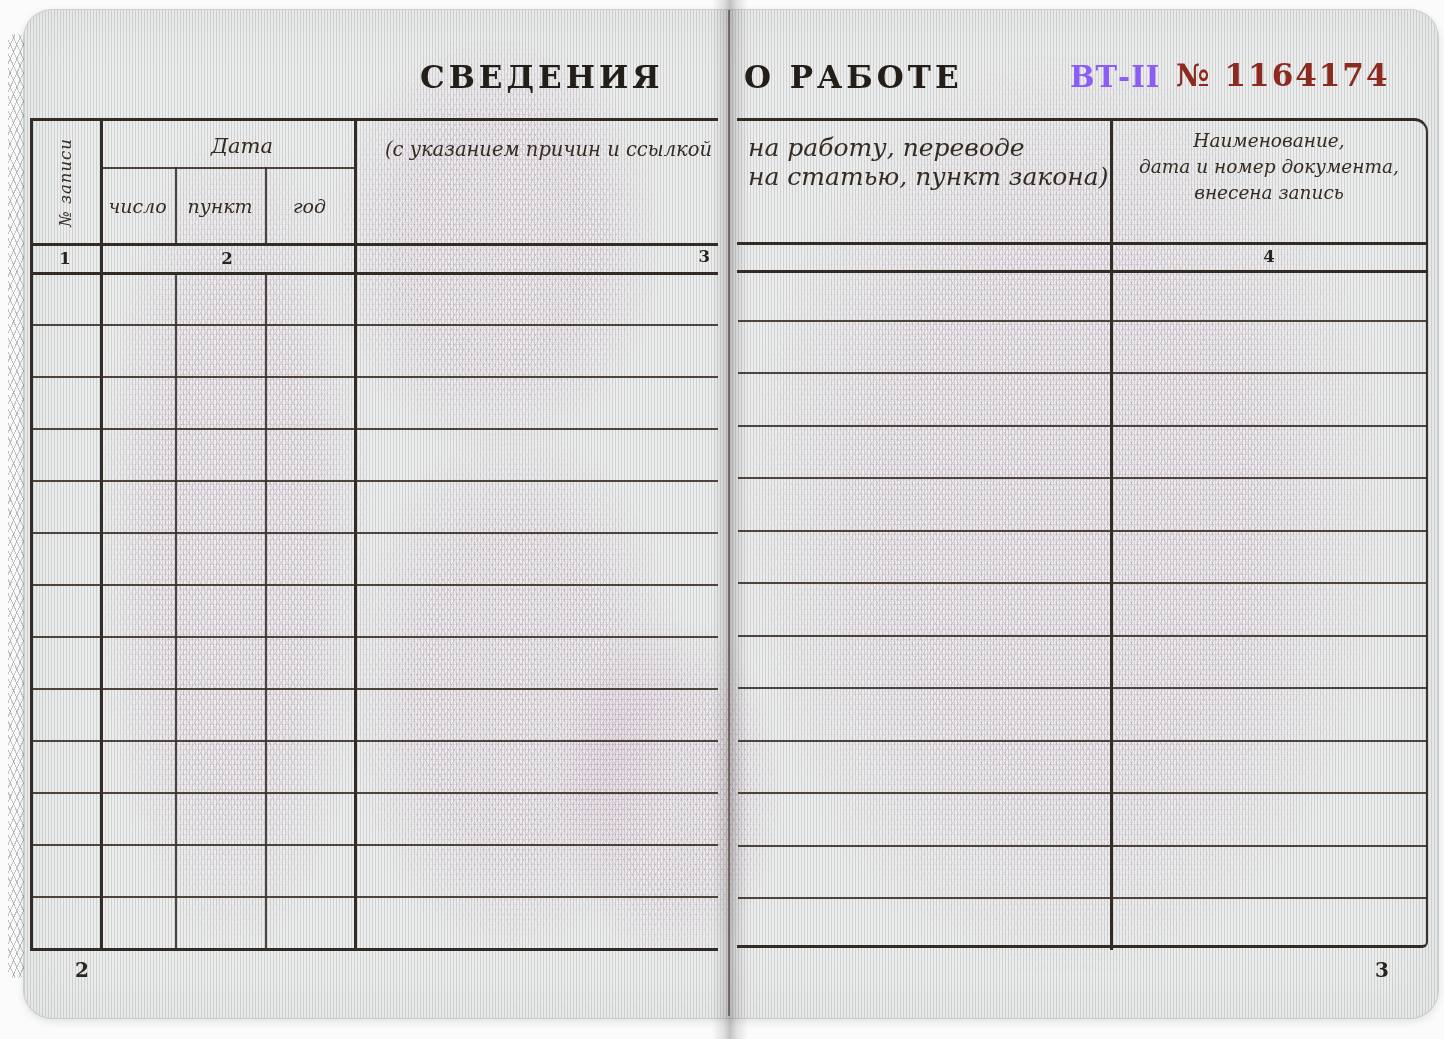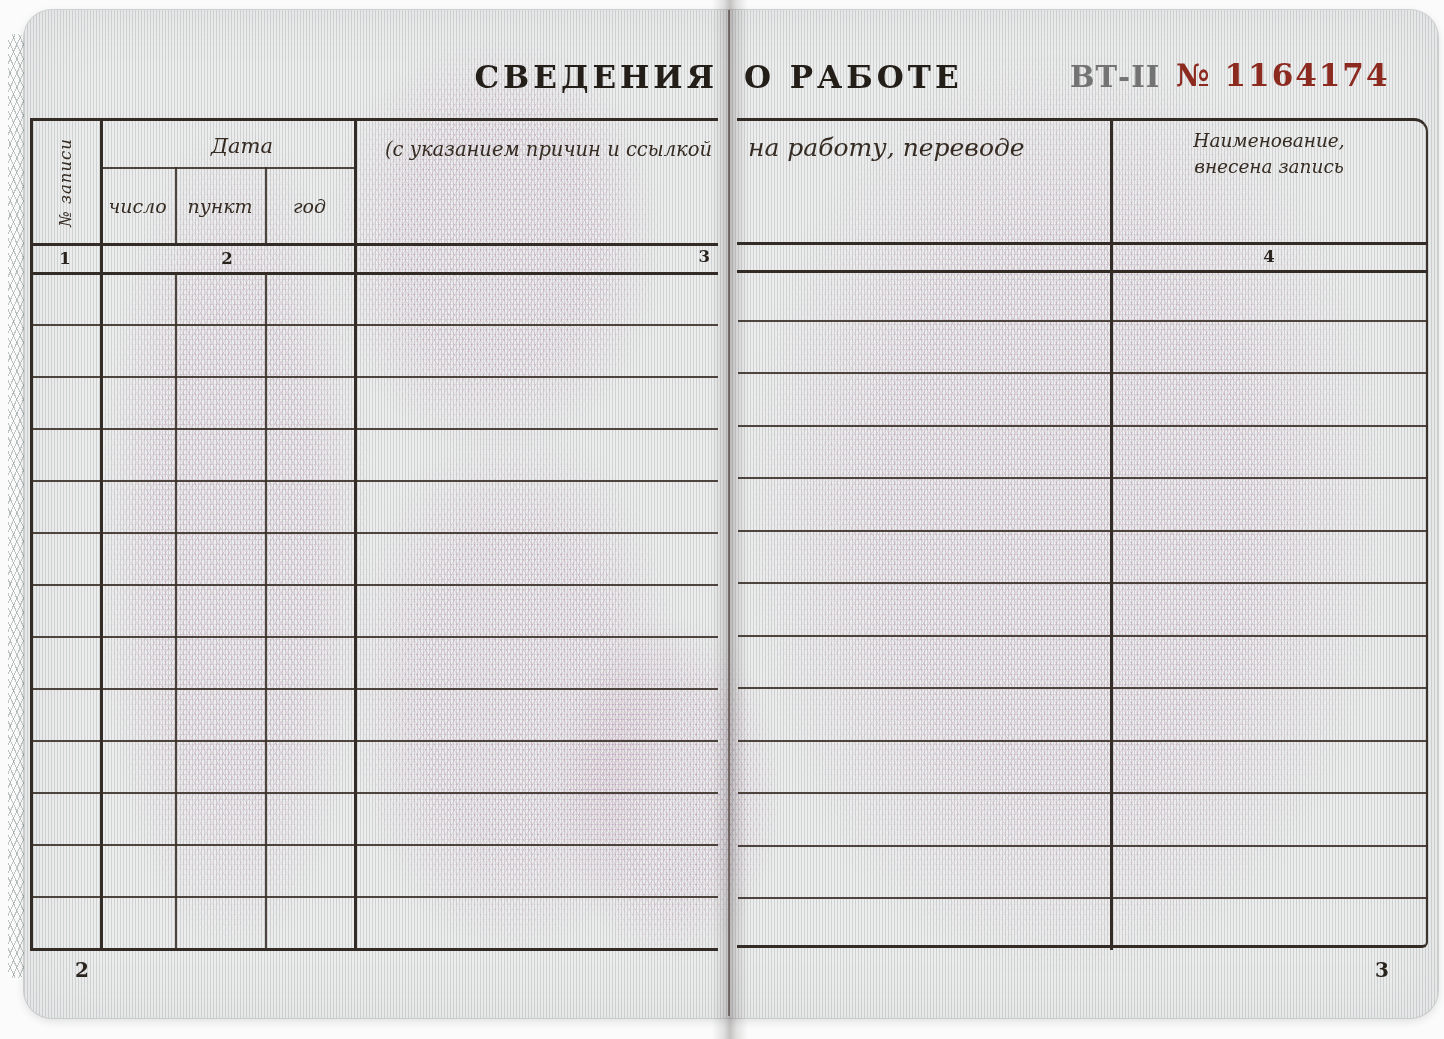--- a/index.html
+++ b/index.html
@@ -54,21 +54,21 @@
   .rbox-right{
     left:737px;top:118px;width:691px;height:830px;
     border-top:3px solid #332c26;border-right:2px solid #3b332c;
     border-bottom:3px solid #332c26;
     border-top-right-radius:14px;border-bottom-right-radius:6px;
     box-sizing:border-box;
   }
 
   
   .title{font-weight:bold;font-size:31px;letter-spacing:4px;color:#241e19;white-space:nowrap;}
-  .series{font-weight:bold;font-size:29px;letter-spacing:1px;color:#737373;white-space:nowrap;}
+  .series{font-weight:bold;font-size:29px;letter-spacing:1px;color:#8b5cf6;white-space:nowrap;}
   .serial{font-weight:bold;font-size:31px;letter-spacing:2px;color:#8c2a20;white-space:nowrap;}
   .script{font-style:italic;color:#352b22;}
   .hdr-cell{display:flex;align-items:center;justify-content:center;text-align:center;}
   .colnum{font-size:16.5px;font-weight:bold;color:#2a241f;}
   .pagenum{font-size:20px;font-weight:bold;color:#2a241f;}
   .info-left{font-size:19.5px;line-height:28.5px;text-align:right;white-space:nowrap;}
   .info-right{font-size:25px;line-height:29px;text-align:left;white-space:nowrap;}
   .doc-col{font-size:18.5px;line-height:26px;text-align:center;white-space:nowrap;}
   .rot{transform:rotate(-90deg);transform-origin:center;font-size:16.5px;letter-spacing:1px;white-space:nowrap;}
 </style>
@@ -80,21 +80,21 @@
 
 <div class="abs net" style="left:100px;top:130px;width:270px;height:820px;"></div>
 <div class="abs net" style="left:330px;top:40px;width:330px;height:410px;"></div>
 <div class="abs net" style="left:350px;top:430px;width:330px;height:520px;"></div>
 <div class="abs net" style="left:560px;top:620px;width:220px;height:340px;"></div>
 <div class="abs net" style="left:748px;top:55px;width:640px;height:915px;"></div>
 
 <div class="abs fold-shade"></div>
 <div class="abs fold-line"></div>
 
-<div class="abs title" style="left:420px;top:59px;width:298px;text-align:right;">СВЕДЕНИЯ</div>
+<div class="abs title" style="left:420px;top:59px;width:239px;text-align:right;">СВЕДЕНИЯ</div>
 <div class="abs title" style="left:744px;top:59px;">О РАБОТЕ</div>
 <div class="abs series" style="left:1070px;top:60px;">ВТ-II</div>
 <div class="abs serial" style="left:1176px;top:57px;">№ 1164174</div>
 
 <div class="abs vline" style="left:30px;top:118px;height:833px;"></div>
 <div class="abs hline" style="left:30px;top:118px;width:688px;"></div>
 <div class="abs hline" style="left:30px;top:948px;width:688px;"></div>
 <div class="abs hline mid" style="left:30px;top:243px;width:688px;"></div>
 <div class="abs hline mid" style="left:30px;top:272px;width:688px;"></div>
 <div class="abs hline thin" style="left:100px;top:167px;width:254px;"></div>
@@ -147,21 +147,23 @@
 <div class="abs script info-left" style="left:360px;top:136px;width:352px;">
   <div>(с указанием причин и ссылкой</div>
 </div>
 
 <div class="abs hdr-cell colnum" style="left:30px;top:246px;width:70px;height:24px;">1</div>
 <div class="abs hdr-cell colnum" style="left:100px;top:246px;width:254px;height:24px;">2</div>
 <div class="abs colnum" style="left:560px;top:247px;width:150px;text-align:right;">3</div>
 
 <div class="abs script info-right" style="left:748px;top:133px;width:360px;">
   <div>на работу, переводе</div>
+  <div>на статью, пункт закона)</div>
 </div>
 <div class="abs script doc-col" style="left:1110px;top:128px;width:318px;">
   <div>Наименование,</div>
+  <div>дата и номер документа,</div>
   <div>внесена запись</div>
 </div>
 <div class="abs hdr-cell colnum" style="left:1110px;top:244px;width:318px;height:24px;">4</div>
 
 <div class="abs pagenum" style="left:60px;top:958px;width:44px;text-align:center;">2</div>
 <div class="abs pagenum" style="left:1360px;top:958px;width:44px;text-align:center;">3</div>
 
 </body></html>

